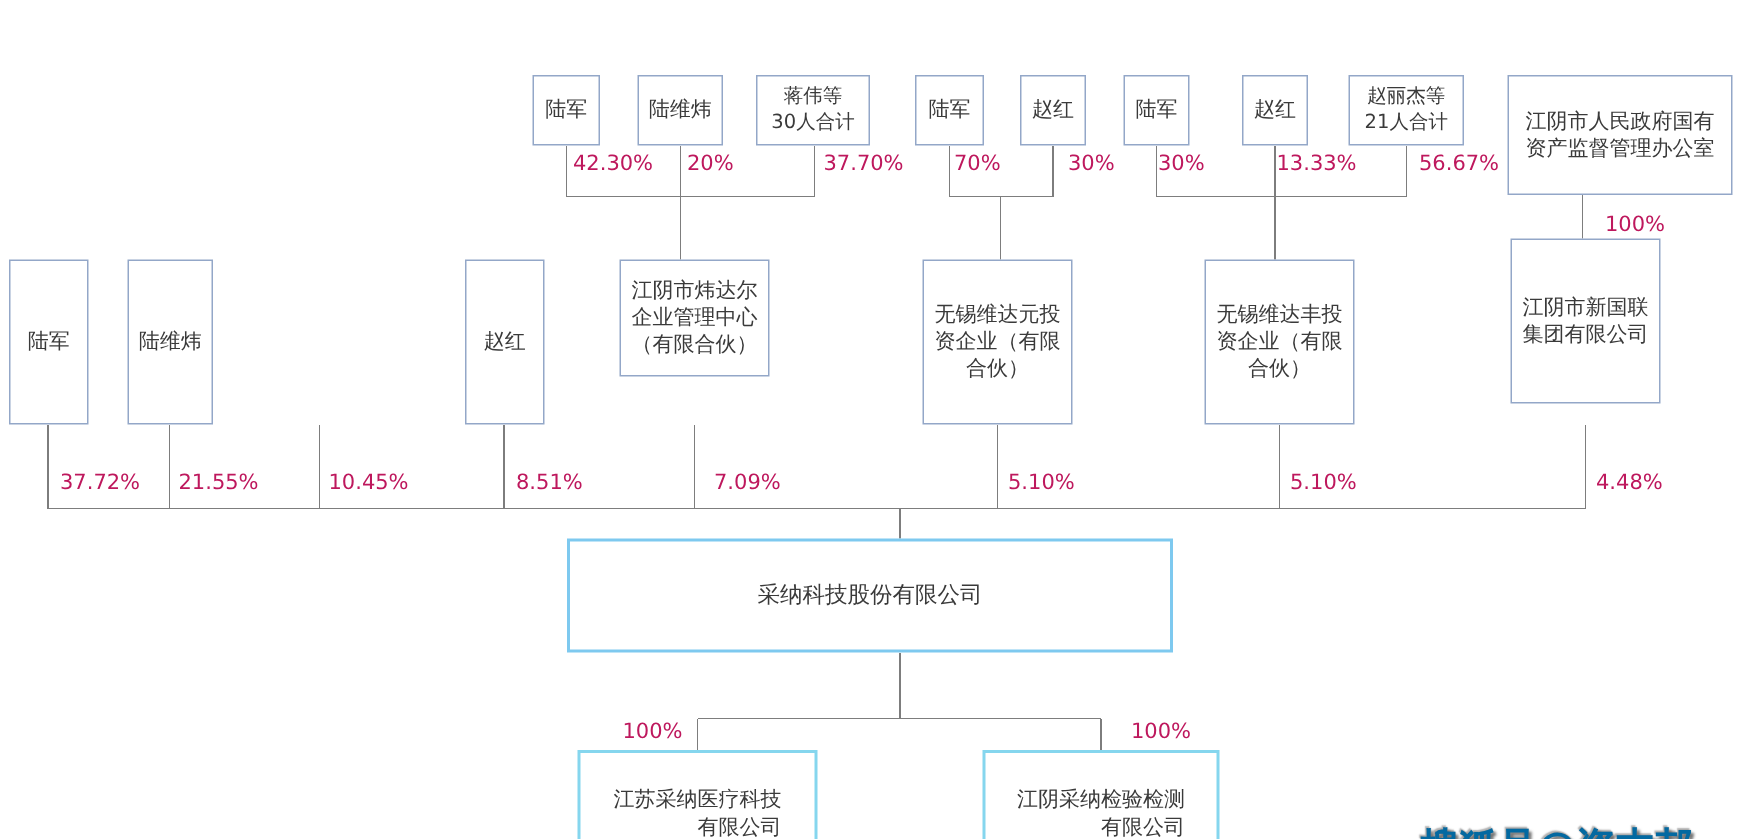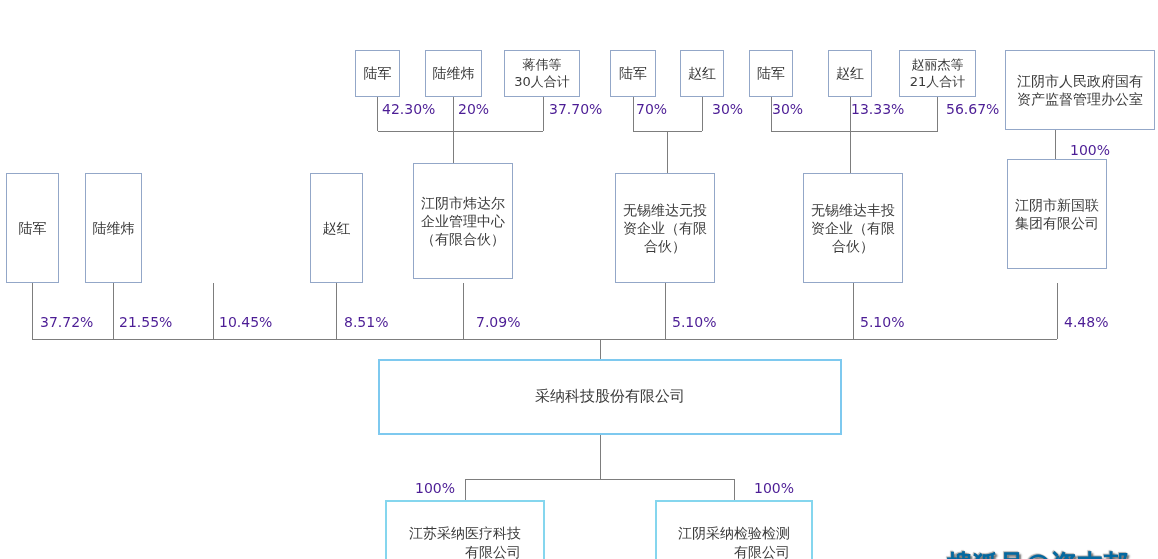--- a/index.html
+++ b/index.html
@@ -24,21 +24,21 @@
     font-size:14px;line-height:1.3;
     color:#3a3a3a;
   }
   .node .nt{white-space:pre-line;}
   .node.small2{font-size:13px;}
   .node.hl{border:2px solid #7ec9ef;font-size:15px;}
   .node.hl2{border:2px solid #85d6ee;text-align:right;}
   .pct{
     position:absolute;
     font-size:14px;
-    color:#4c1d95;
+    color:#be185d;
     white-space:nowrap;
   }
   .watermark{
     position:absolute;
     left:947px;top:512px;
     font-size:26px;font-weight:bold;
     color:#0369a1;
     text-shadow:2px 2px 2px #6e6e6e, 0 0 1px #8a8a8a, -1px -1px 1px #b5b5b5;
     white-space:nowrap;
   }
@@ -103,21 +103,21 @@
 
   <div class="node" style="left:6px;top:138px;width:53px;height:110px">
     <span class="nt">陆军</span>
     </div>
   <div class="node" style="left:85px;top:138px;width:57px;height:110px">
     <span class="nt">陆维炜</span>
     </div>
   <div class="node" style="left:310px;top:138px;width:53px;height:110px">
     <span class="nt">赵红</span>
     </div>
-  <div class="node" style="left:413px;top:128px;width:100px;height:116px">
+  <div class="node" style="left:413px;top:138px;width:100px;height:78px">
     <span class="nt">江阴市炜达尔
 企业管理中心
 （有限合伙）</span>
     </div>
   <div class="node" style="left:615px;top:138px;width:100px;height:110px">
     <span class="nt">无锡维达元投
 资企业（有限
 合伙）</span>
     </div>
   <div class="node" style="left:803px;top:138px;width:100px;height:110px">
@@ -132,21 +132,21 @@
 
   <span class="pct" style="left:40px;top:279px">37.72%</span>
   <span class="pct" style="left:119px;top:279px">21.55%</span>
   <span class="pct" style="left:219px;top:279px">10.45%</span>
   <span class="pct" style="left:344px;top:279px">8.51%</span>
   <span class="pct" style="left:476px;top:279px">7.09%</span>
   <span class="pct" style="left:672px;top:279px">5.10%</span>
   <span class="pct" style="left:860px;top:279px">5.10%</span>
   <span class="pct" style="left:1064px;top:279px">4.48%</span>
 
-  <div class="node hl" style="left:378px;top:324px;width:464px;height:76px">
+  <div class="node hl" style="left:378px;top:324px;width:404px;height:76px">
     <span class="nt">采纳科技股份有限公司</span>
     </div>
 
   <span class="pct" style="left:415px;top:445px">100%</span>
   <span class="pct" style="left:754px;top:445px">100%</span>
 
   <div class="node hl2" style="left:385px;top:465px;width:160px;height:85px">
     <span class="nt">江苏采纳医疗科技
 有限公司</span>
     </div>

